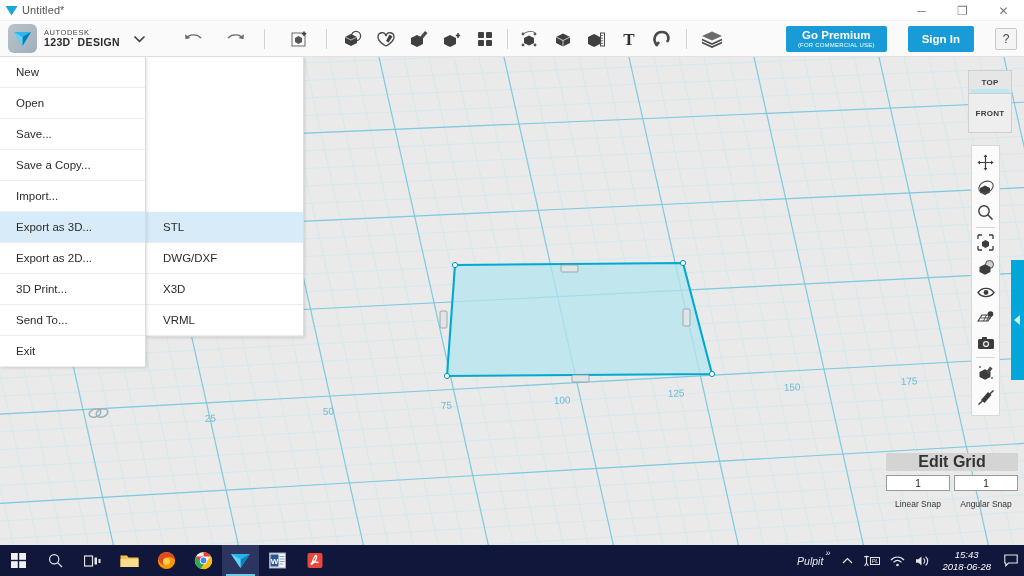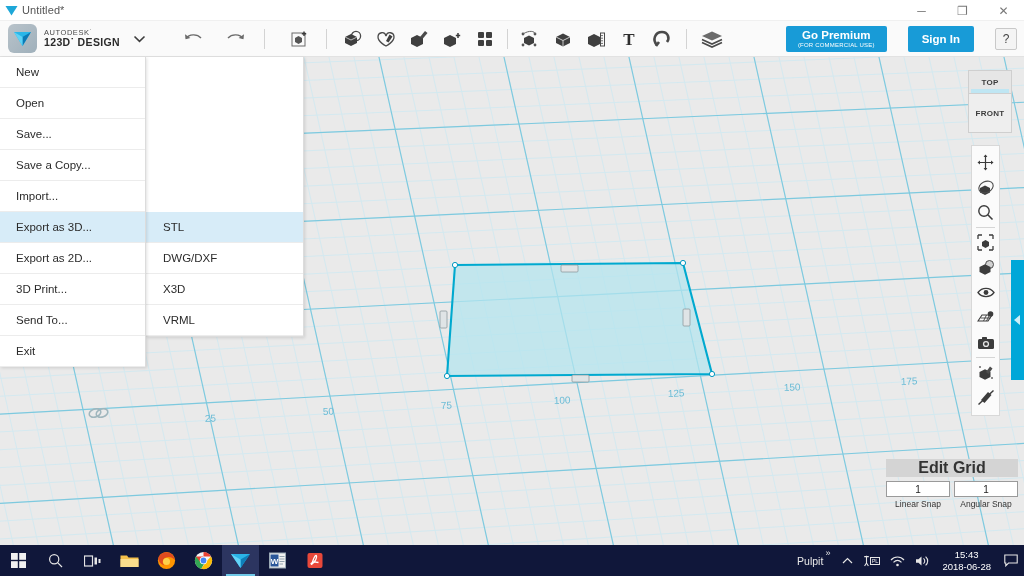--- a/index.html
+++ b/index.html
@@ -121,21 +121,21 @@
     height: 18px; background: #d4d4d4; display: flex; align-items: center; justify-content: center;
     font-size: 16px; font-weight: bold; color: #333;
   }
   .eg-row { display: flex; gap: 4px; margin-top: 4px; }
   .eg-cell { flex: 1; }
   .eg-input {
     height: 16px; background: #fff; border: 1px solid #9a9a9a;
     display: flex; align-items: center; justify-content: center;
     font-size: 10px; color: #222;
   }
-  .eg-lab { text-align: center; font-size: 8.5px; color: #333; margin-top: 2px; }
+  .eg-lab { text-align: center; font-size: 8.5px; color: #333; margin-top: 8px; }
 
   
   .shape-svg { position: absolute; left: 0; top: 0; pointer-events: none; }
 
   
   .menu {
     position: absolute; top: 57px; left: 0; width: 146px;
     background: #ffffff; border-right: 1px solid #dcdcdc;
     box-shadow: 1px 1px 3px rgba(0,0,0,.12);
     z-index: 40;
@@ -166,21 +166,21 @@
   }
   .tsk-btn {
     width: 37px; height: 31px; display: flex; align-items: center; justify-content: center;
     position: relative;
   }
   .tsk-btn.active { background: #2c3560; }
   .tsk-btn.active::after {
     content: ""; position: absolute; bottom: 0; left: 4px; right: 4px; height: 2px;
     background: #6fc9e8;
   }
-  .tray { position: absolute; right: 0; top: 0; height: 31px; display: flex; align-items: center; }
+  .tray { position: absolute; right: 0; top: 0; height: 31px; display: flex; align-items: center; font-style: italic; }
   .tray-txt { color: #e8e8e8; font-size: 10.5px; }
   .tray-ico { display: flex; align-items: center; justify-content: center; padding: 0 5px; color: #e8e8e8; }
   .clock { color: #fff; font-size: 9.5px; line-height: 1.25; text-align: center; padding: 0 7px; }
   .tray-end { width: 26px; display: flex; align-items: center; justify-content: center; color: #e8e8e8; }
 </style>
 </head>
 <body>
 
 <div id="app">
 

